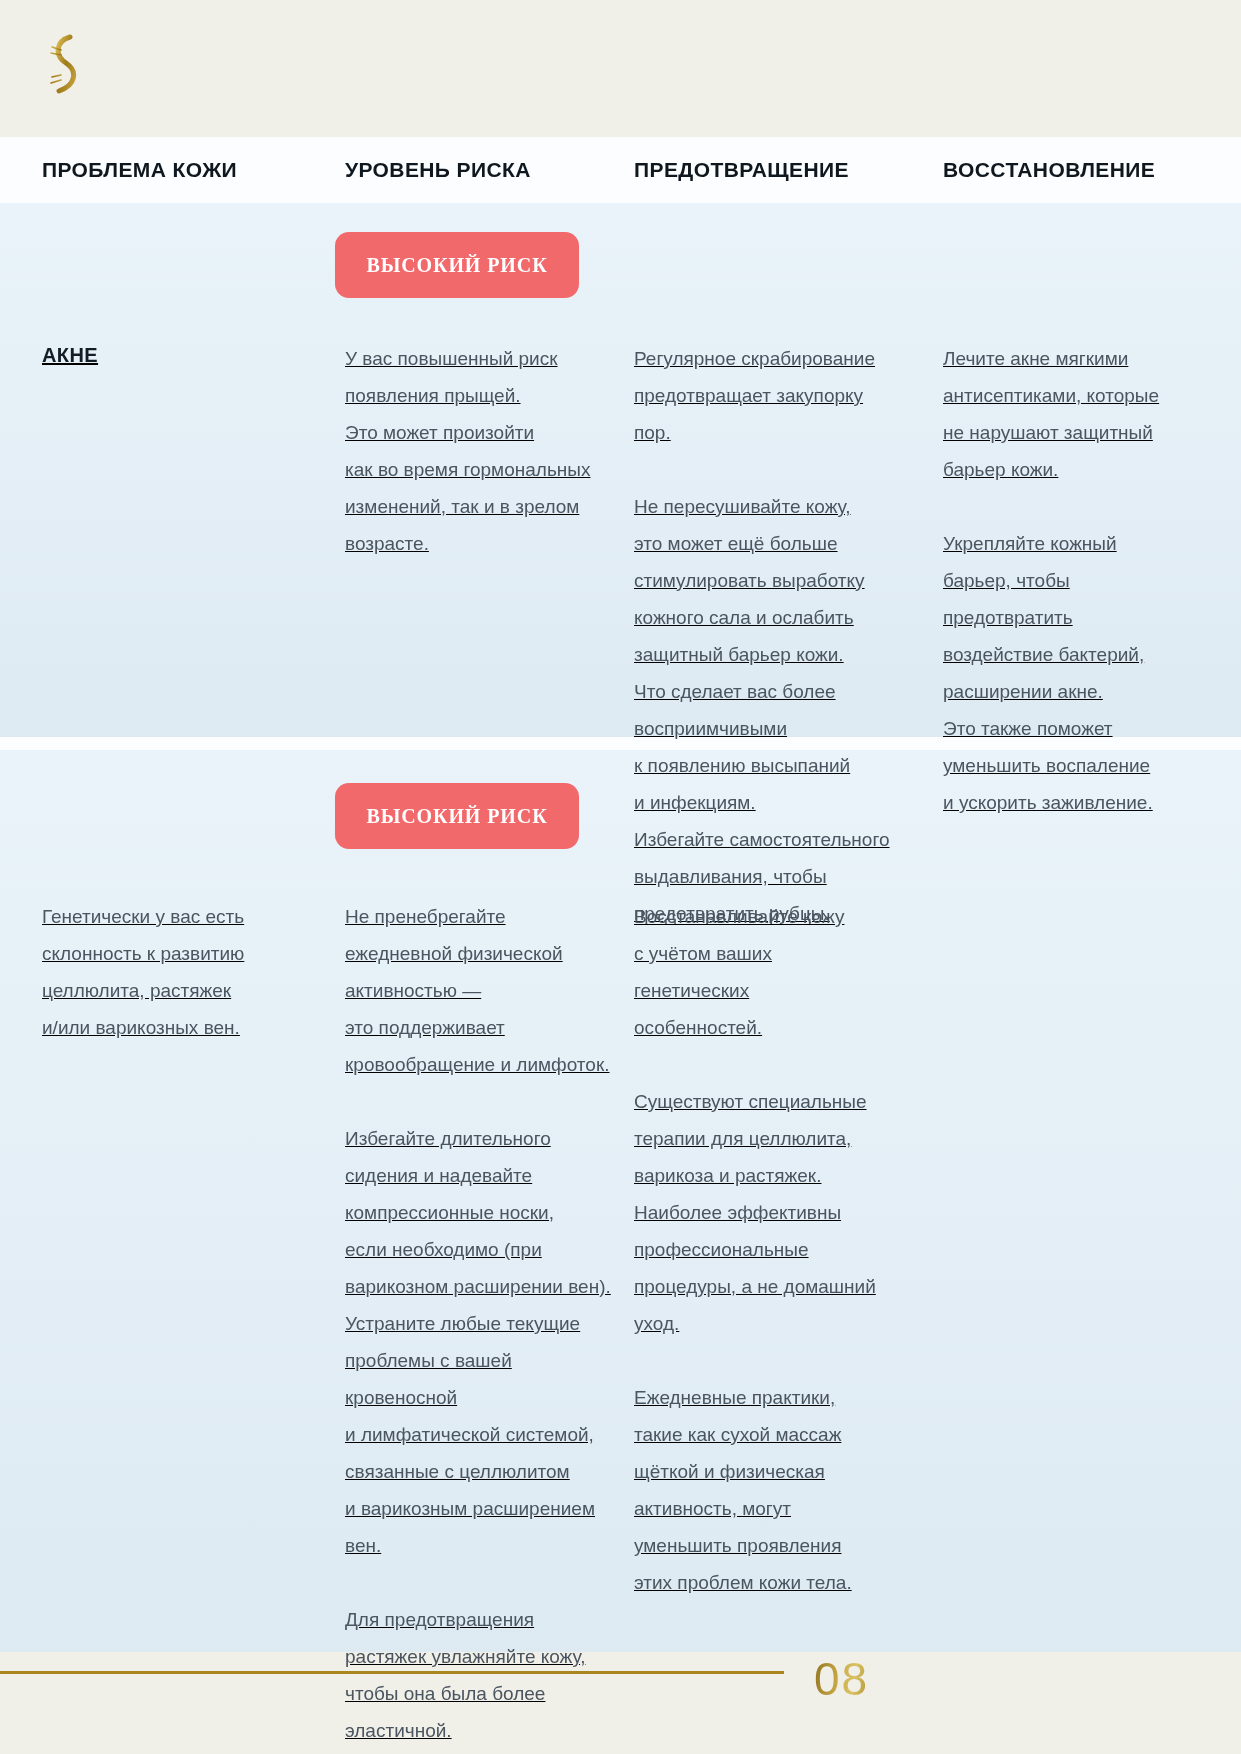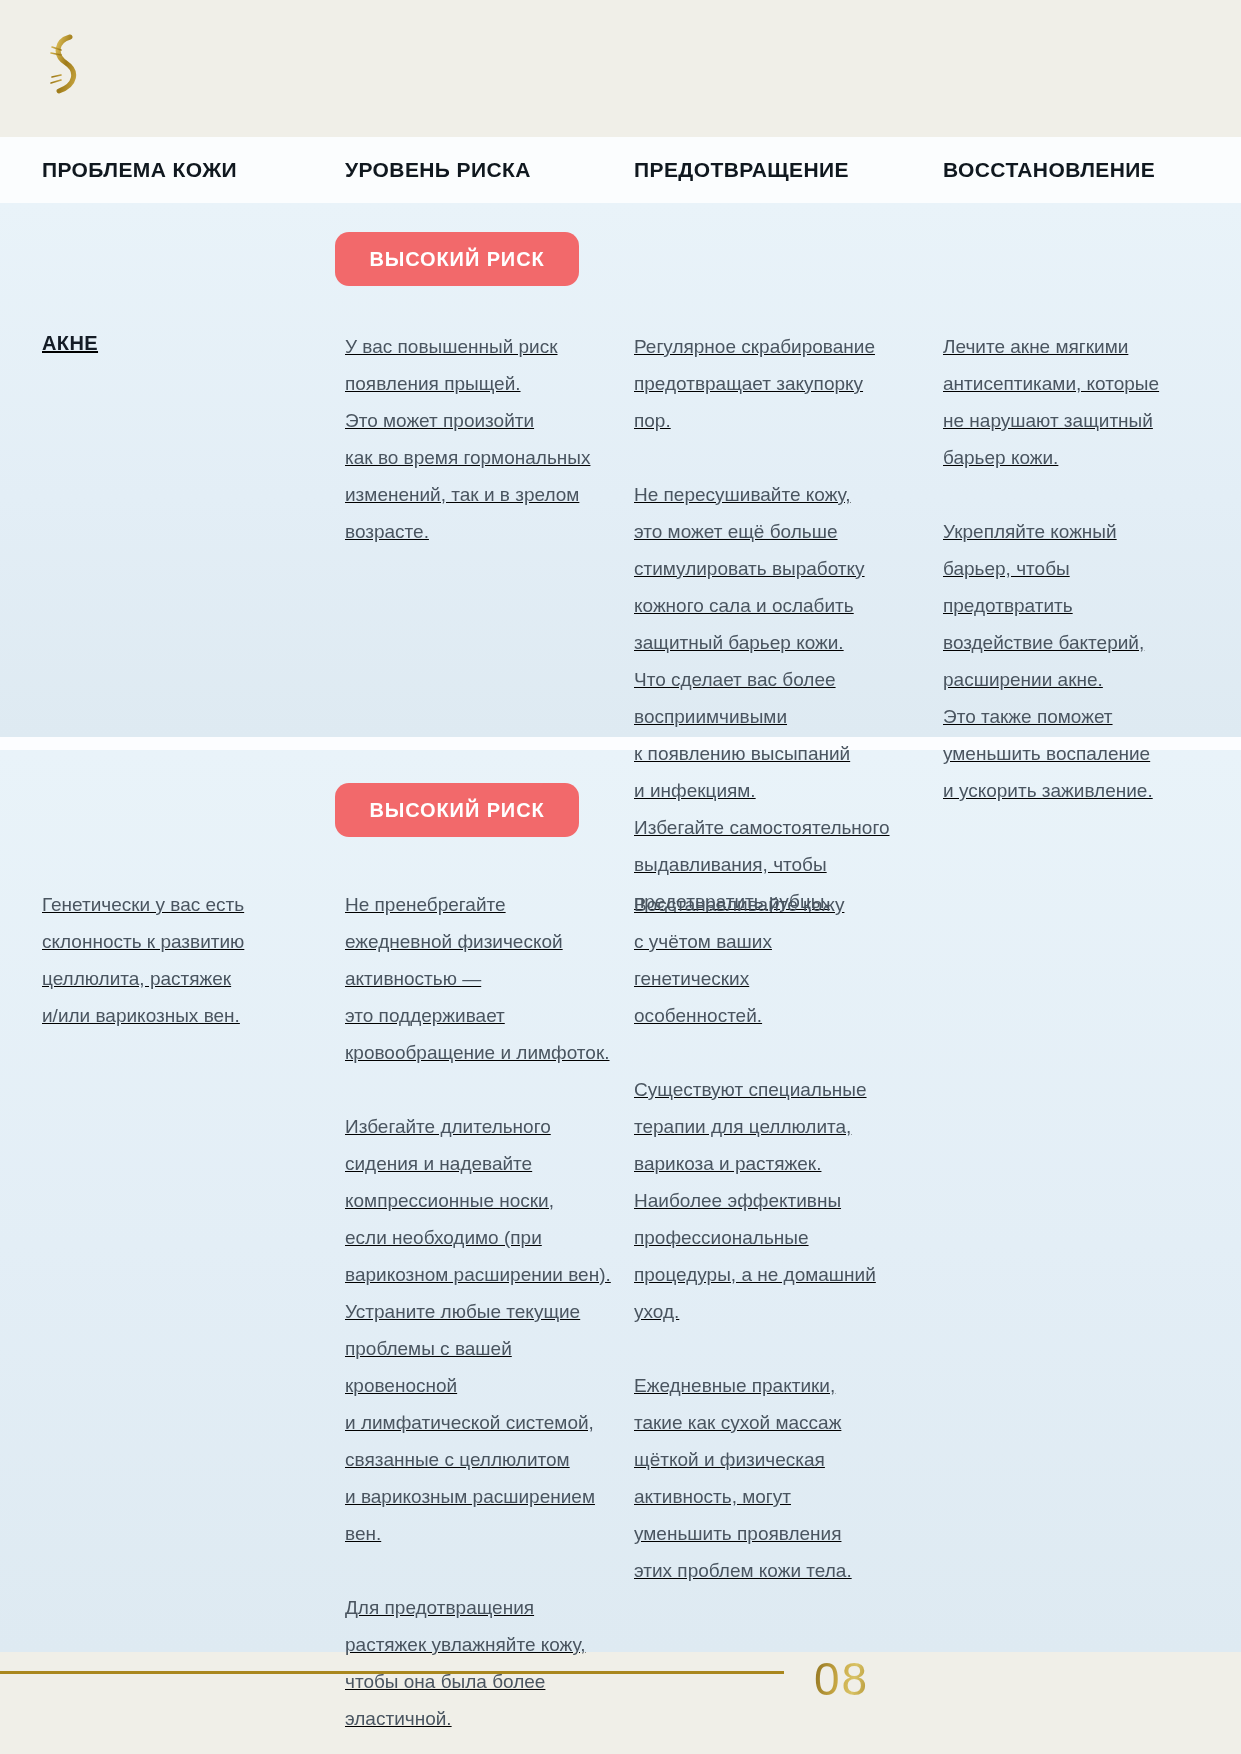--- a/index.html
+++ b/index.html
@@ -37,31 +37,32 @@
     background:linear-gradient(180deg,#e9f3f9 0%,#e3eef6 55%,#deeaf2 100%);
   }
   .section-1 { height:534px; }
   .section-2 { height:902px; }
   .section-divider { height:13px; background:#fcfdff; }
 
   .badge-row { margin:0; }
   .risk-badge {
     grid-column:2;
     width:244px;
-    height:54px;
+    height:66px;
     margin-left:-10px;
     border-radius:14px;
     background:#f2696b;
     color:#ffffff;
     display:flex;
     align-items:center;
     justify-content:center;
     font-size:20px;
     font-weight:700;
     letter-spacing:.9px;
+    font-family:Liberation Serif, serif;
   }
   .section-1 .risk-badge { margin-top:29px; }
   .section-2 .risk-badge { margin-top:33px; }
 
   .content-row { align-items:start;text-decoration:underline; }
   .section-1 .content-row { margin-top:42px; }
   .section-2 .content-row { margin-top:49px; }
 
   .problem-title {
     font-size:20px;

